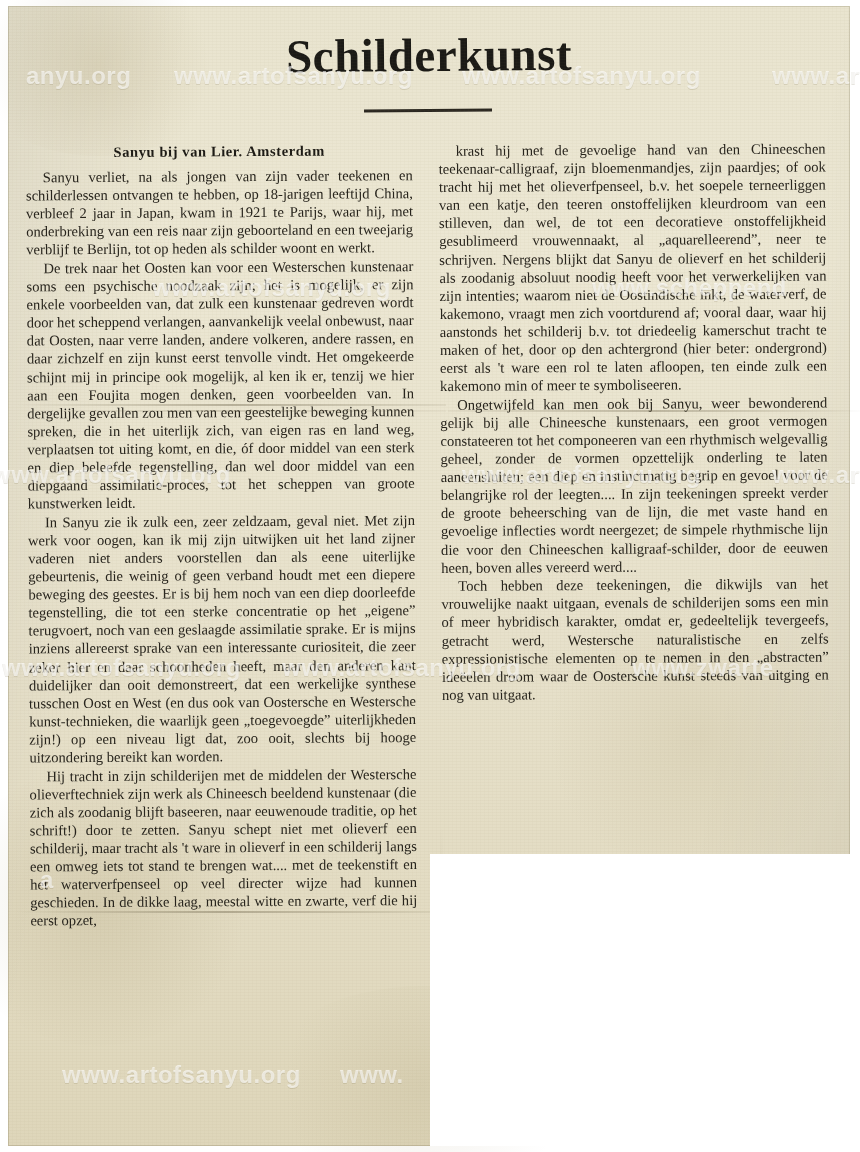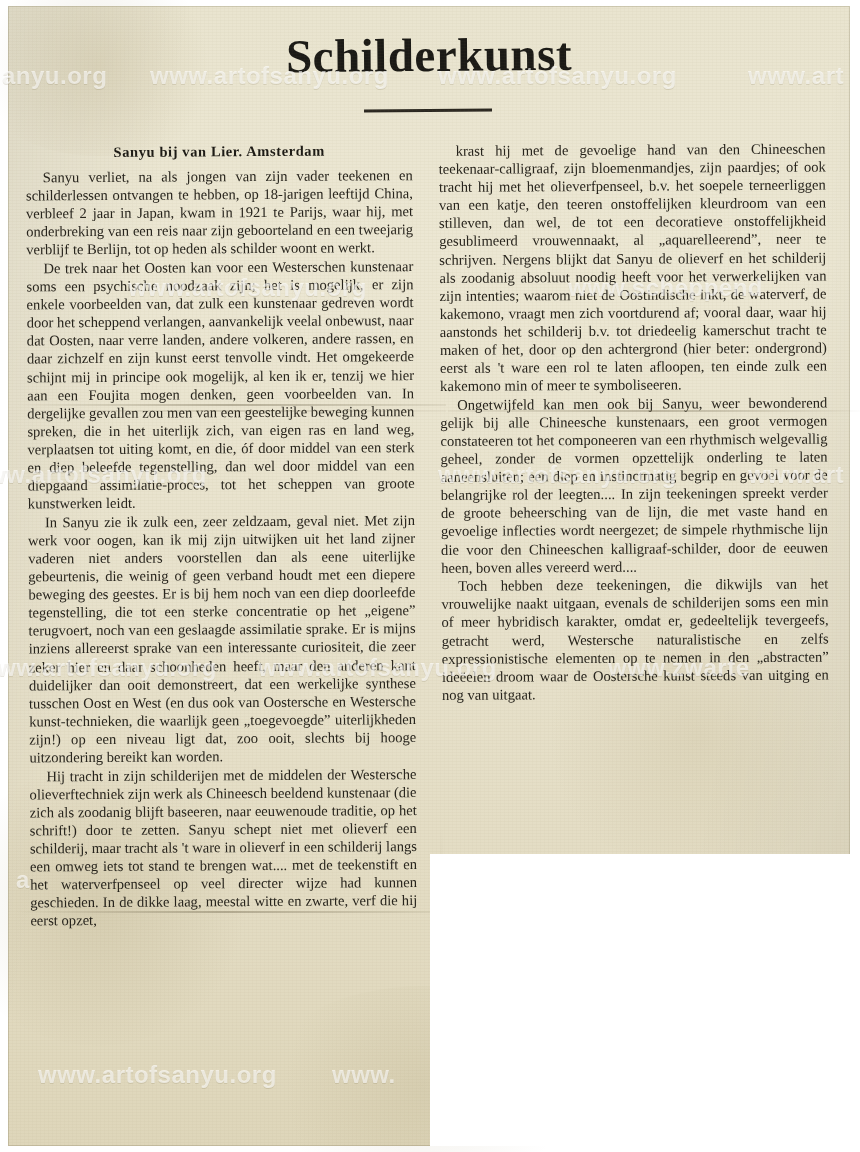--- a/index.html
+++ b/index.html
@@ -46,20 +46,21 @@
   
   .wm {
     position: absolute;
     color: rgba(255,255,255,0.62);
     font-family: "Liberation Sans", sans-serif;
     font-weight: bold;
     letter-spacing: 0.5px;
     white-space: nowrap;
     pointer-events: none;
     text-shadow: 0 1px 0 rgba(120,110,80,0.18);
+    margin-left: 24px;
   }
 
   
   #content {
     position: absolute;
     inset: 0;
   }
   #headline {
     position: absolute;
     left: 0;
@@ -207,15 +208,15 @@
       <div class="wm" style="left: 120px; top: 268px; font-size: 24px;">www.artofsanyu.org</div>
       <div class="wm" style="left: 560px; top: 268px; font-size: 24px;">www.scheppend</div>
       <div class="wm" style="left: -40px; top: 455px; font-size: 24px;">www.artofsanyu.org</div>
       <div class="wm" style="left: 430px; top: 455px; font-size: 24px;">www.artofsanyu.org</div>
       <div class="wm" style="left: 740px; top: 455px; font-size: 24px;">www.art</div>
       <div class="wm" style="left: -30px; top: 648px; font-size: 24px;">www.artofsanyu.org</div>
       <div class="wm" style="left: 250px; top: 648px; font-size: 24px;">www.artofsanyu.org</div>
       <div class="wm" style="left: 600px; top: 648px; font-size: 24px;">www.zwarte</div>
       <div class="wm" style="left: 8px; top: 860px; font-size: 24px;">a</div>
       <div class="wm" style="left: 30px; top: 1055px; font-size: 24px;">www.artofsanyu.org</div>
-      <div class="wm" style="left: 324px; top: 1055px; font-size: 24px;">www.</div>
+      <div class="wm" style="left: 308px; top: 1055px; font-size: 24px;">www.</div>
     </div>
 </div>
 
 </body></html>

